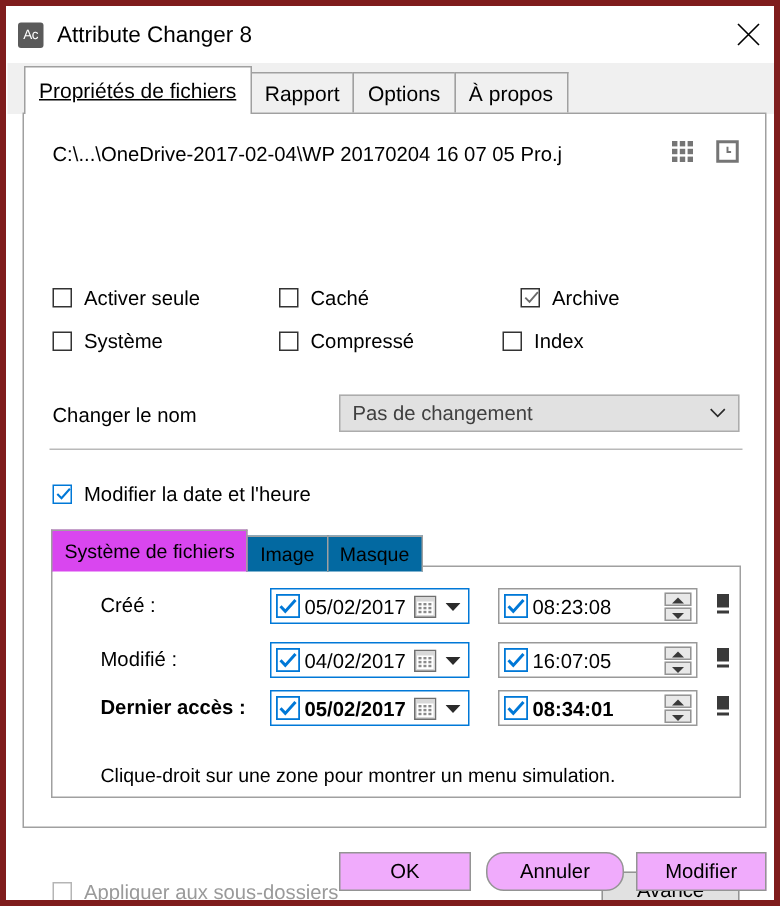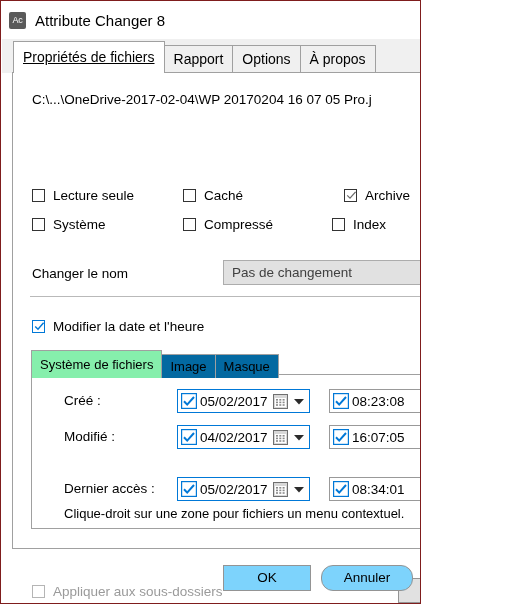--- a/index.html
+++ b/index.html
@@ -7,24 +7,24 @@
     padding: 0;
     background: #ffffff;
   }
   body {
     font-family: "Liberation Sans", sans-serif;
     -webkit-font-smoothing: antialiased;
   }
 
   #window {
     position: relative;
-    width: 421px;
+    width: 520px;
     height: 604px;
     box-sizing: border-box;
-    border: 1px solid #7f1d1d;
+    border: 4px solid #7f1d1d;
     background: #ffffff;
     overflow: hidden;
   }
 
   
   #titlebar {
     position: absolute;
     left: 0; top: 0;
     width: 518px;
     height: 38px;
@@ -218,21 +218,21 @@
     font-size: 13px;
     padding: 3px 8px;
     height: 17px;
     line-height: 17px;
     margin-right: -1px;
     cursor: default;
     white-space: nowrap;
     color: #000;
   }
   .itab.active {
-    background: #86efac;
+    background: #d946ef;
     padding-top: 5px;
     padding-bottom: 5px;
     z-index: 5;
   }
   #inner-panel {
     position: absolute;
     left: 18px;
     top: 301px;
     width: 460px;
     height: 155px;
@@ -375,21 +375,21 @@
     background: #f0f0f0;
     border-top: 1px solid #dfdfdf;
   }
   #sim-cb { left: 14px; top: 17px; }
   .fbtn {
     position: absolute;
     top: 564px;
     height: 26px;
     box-sizing: border-box;
     border: 1px solid #949494;
-    background: #7dd3fc;
+    background: #f0abfc;
     font-size: 13.5px;
     color: #000;
     text-align: center;
     line-height: 24px;
     cursor: default;
   }
   #ok-btn { left: 222px; width: 88px; }
   #cancel-btn { left: 320px; width: 92px; border-radius: 12px; }
   #apply-btn { left: 420px; width: 87px; }
 </style>
@@ -449,21 +449,21 @@
       <div class="path-icon" id="clock-icon">
         <svg width="16" height="16" viewBox="0 0 16 16">
           <rect x="1.5" y="1.5" width="13" height="13" fill="none" stroke="#757575" stroke-width="2"></rect>
           <path d="M8,4.8 L8,8.3 L10.4,8.3" fill="none" stroke="#757575" stroke-width="1.3"></path>
         </svg>
       </div>
     </div>
 
     <div class="cbrow" style="left:19px; top:115px;">
       <span class="cbox"></span>
-      <span class="cblabel">Lecture seule</span>
+      <span class="cblabel">Activer seule</span>
     </div>
     <div class="cbrow" style="left:170px; top:115px;">
       <span class="cbox"></span>
       <span class="cblabel">Caché</span>
     </div>
     <div class="cbrow" style="left:319px; top:115px;padding-left:12px;">
       <span class="cbox">
         <svg class="tick" viewBox="0 0 11 11">
           <path d="M1.2,5.4 L4,8.2 L9.6,1.8" fill="none" stroke="#6b6b6b" stroke-width="1.25"></path>
         </svg>
@@ -614,21 +614,21 @@
                 </svg>
             </div>
           </div>
         </div>
         <div class="stamp-btn">
           <div class="sq"></div>
             <div class="ln"></div>
         </div>
       </div>
 
-      <div class="daterow" style="top:102px;">
+      <div class="daterow" style="top:82px;font-weight:bold;">
         <span class="dr-label">Dernier accès :</span>
         <div class="datefield">
           <svg class="field-cb" viewBox="0 0 16 16">
             <rect x="0.6" y="0.6" width="14.8" height="14.8" fill="#fff" stroke="#0078d7" stroke-width="1.2"></rect>
             <path d="M3,8.2 L6.2,11.6 L13,4" fill="none" stroke="#0078d7" stroke-width="2"></path>
           </svg>
           <span class="field-val">05/02/2017</span>
           <svg class="cal-btn" viewBox="0 0 15 15">
             <rect x="0.5" y="0.5" width="14" height="14" fill="#d8d8d8" stroke="#6f6f6f"></rect>
             <rect x="2" y="4" width="11" height="9" fill="#ffffff"></rect>
@@ -666,28 +666,28 @@
                 </svg>
             </div>
           </div>
         </div>
         <div class="stamp-btn">
           <div class="sq"></div>
             <div class="ln"></div>
         </div>
       </div>
 
-      <div id="hint">Clique-droit sur une zone pour fichiers un menu contextuel.</div>
+      <div id="hint">Clique-droit sur une zone pour montrer un menu simulation.</div>
     </div>
 
     <div class="cbrow" id="subfolders-cb">
       <span class="cbox disabled"></span>
       <span class="cblabel disabled">Appliquer aux sous-dossiers</span>
     </div>
     <div id="advanced-btn">Avancé</div>
 
   </div>
 
   <div class="fbtn" id="ok-btn">OK</div>
   <div class="fbtn" id="cancel-btn">Annuler</div>
-  <div class="fbtn" id="apply-btn">Attribute</div>
+  <div class="fbtn" id="apply-btn">Modifier</div>
 
 </div>
 
 </body></html>

